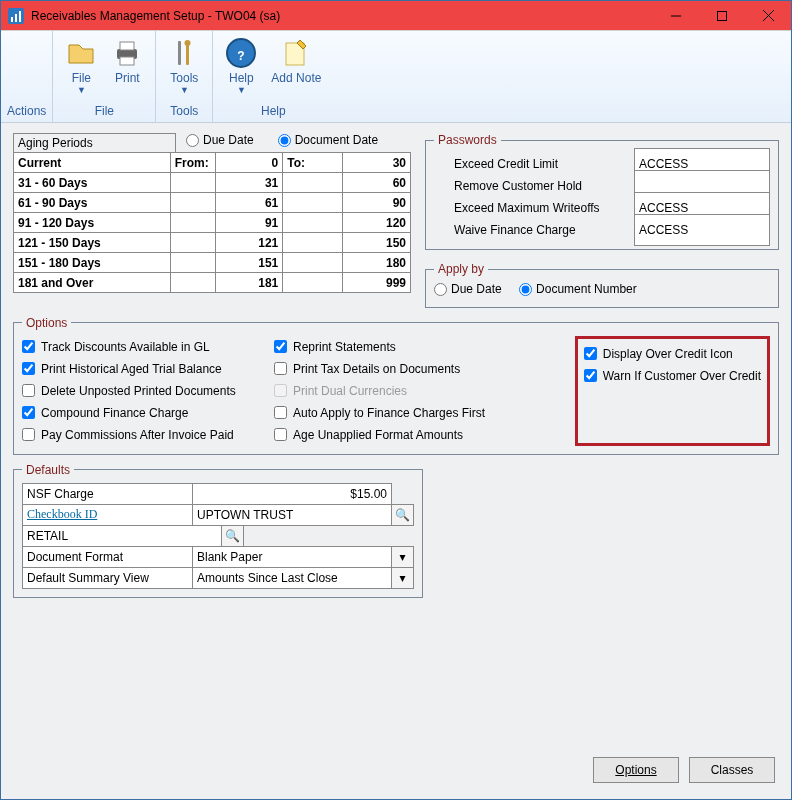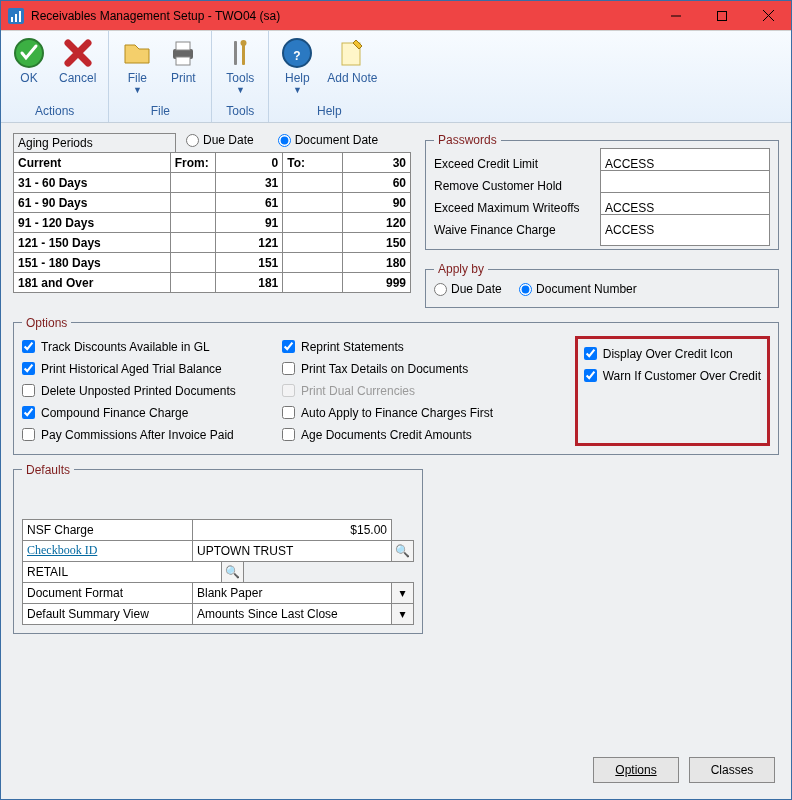--- a/index.html
+++ b/index.html
@@ -20,30 +20,30 @@
   fieldset { border:1px solid #7a8899; border-radius:0; margin:0 0 8px 0; padding:6px 8px 8px 8px; }
   fieldset>legend { padding:0 4px; color:#7f1d1d; }
   .flexrow { display:flex; gap:14px; }
   .col { display:flex; flex-direction:column; }
   table.aging { border-collapse: collapse; width: 100%; }
   table.aging td, table.aging th { border:1px solid #888; height:20px; padding:0 4px; font-weight:bold; background:#fff; }
   table.aging th { text-align:left; }
   .num { text-align:right; }
   .radio { display:inline-flex; align-items:center; gap:4px; margin-right:14px; }
   .radio input { margin:0; }
-  .pwrow { display:flex; align-items:center; height:22px; gap:6px; }
+  .pwrow { display:flex; align-items:center; height:22px; gap:20px;margin-left:20px; }
   .pwrow .lbl { width: 160px; }
   .pwrow .val { border:1px solid #888; height:32px; flex:1; background:#fff; padding:0 4px; display:flex; align-items:center; }
   .chk { display:flex; align-items:center; gap:6px; height:22px; }
   .chk input { margin:0; width:13px; height:13px; }
   .chk.disabled { color:#9a9a9a; }
-  .opts { display:flex; gap: 20px; }
+  .opts { display:flex; gap: 12px; }
   .optcol { display:flex; flex-direction:column; }
   .highlightbox { border:3px solid #b4202a; padding: 4px 6px; }
-  .defrow { display:flex; align-items:center; height:22px;margin-top:36px; }
+  .defrow { display:flex; align-items:center; height:22px; }
   .defrow .lbl { width: 170px; border:1px solid #888; border-right:none; height:22px; display:flex; align-items:center; padding:0 4px; background:#fff; }
   .defrow .val { width: 200px; border:1px solid #888; height:22px; display:flex; align-items:center; padding:0 4px; background:#fff; }
   .defrow .link { color:#0369a1; text-decoration: underline; font-family: Liberation Serif, serif; }
   .defrow .btn-look { width:22px; height:22px; border:1px solid #888; border-left:none; background:#f4f4f4; display:flex; align-items:center; justify-content:center; }
   .defrow .dd { width:22px; height:22px; border:1px solid #888; border-left:none; background:#f4f4f4; display:flex; align-items:center; justify-content:center; font-size:9px;}
   .footer { position:absolute; right:16px; bottom:16px; display:flex; gap:10px; }
   .btn { width:86px; height:26px; background:#e6e6e6; border:1px solid #888; display:flex; align-items:center; justify-content:center; }
   svg { display:block; }
 </style>
 </head>
@@ -74,35 +74,20 @@
     <div class="winbtn">
         <svg width="11" height="11">
           <line x1="0" y1="0" x2="11" y2="11" stroke="#000"></line>
           <line x1="11" y1="0" x2="0" y2="11" stroke="#000"></line>
         </svg>
       </div>
   </div>
 
   <div class="ribbon">
     <div class="rgroup">
-      <div class="row">
-        <div class="rbtn">
-          <svg width="32" height="32">
-              <circle cx="16" cy="16" r="14" fill="#3cb043" stroke="#2a7a30" stroke-width="2"></circle>
-              <path d="M9 16 l4 5 l10 -12" stroke="#fff" stroke-width="3" fill="none" stroke-linecap="round"></path>
-            </svg>
-          <span class="lbl">OK</span>
-        </div>
-        <div class="rbtn">
-          <svg width="32" height="32">
-              <path d="M6 6 L26 26 M26 6 L6 26" stroke="#c1272d" stroke-width="7" stroke-linecap="round"></path>
-            </svg>
-          <span class="lbl">Cancel</span>
-        </div>
-      </div>
       <div class="gname">Actions</div>
     </div>
 
     <div class="rgroup">
       <div class="row">
         <div class="rbtn">
           <svg width="32" height="32">
               <path d="M4 8 h10 l4 4 h10 v14 h-24 z" fill="#f4cf6b" stroke="#b38a1d"></path>
             </svg>
           <span class="lbl">File</span>
@@ -301,21 +286,21 @@
             <label class="chk disabled">
               <input type="checkbox" disabled="" style="">
               <span>Print Dual Currencies</span>
             </label>
             <label class="chk">
               <input type="checkbox" style="">
               <span>Auto Apply to Finance Charges First</span>
             </label>
             <label class="chk">
               <input type="checkbox" style="">
-              <span>Age Documents Credit Amounts</span>
+              <span>Age Unapplied Format Amounts</span>
             </label>
           </div>
         <div style="flex:1; display:flex; justify-content:flex-end;">
           <div class="highlightbox">
             <div class="optcol" id="opt-right">
                 <label class="chk">
                   <input type="checkbox" checked="" style="">
                   <span>Display Over Credit Icon</span>
                 </label>
                 <label class="chk">

